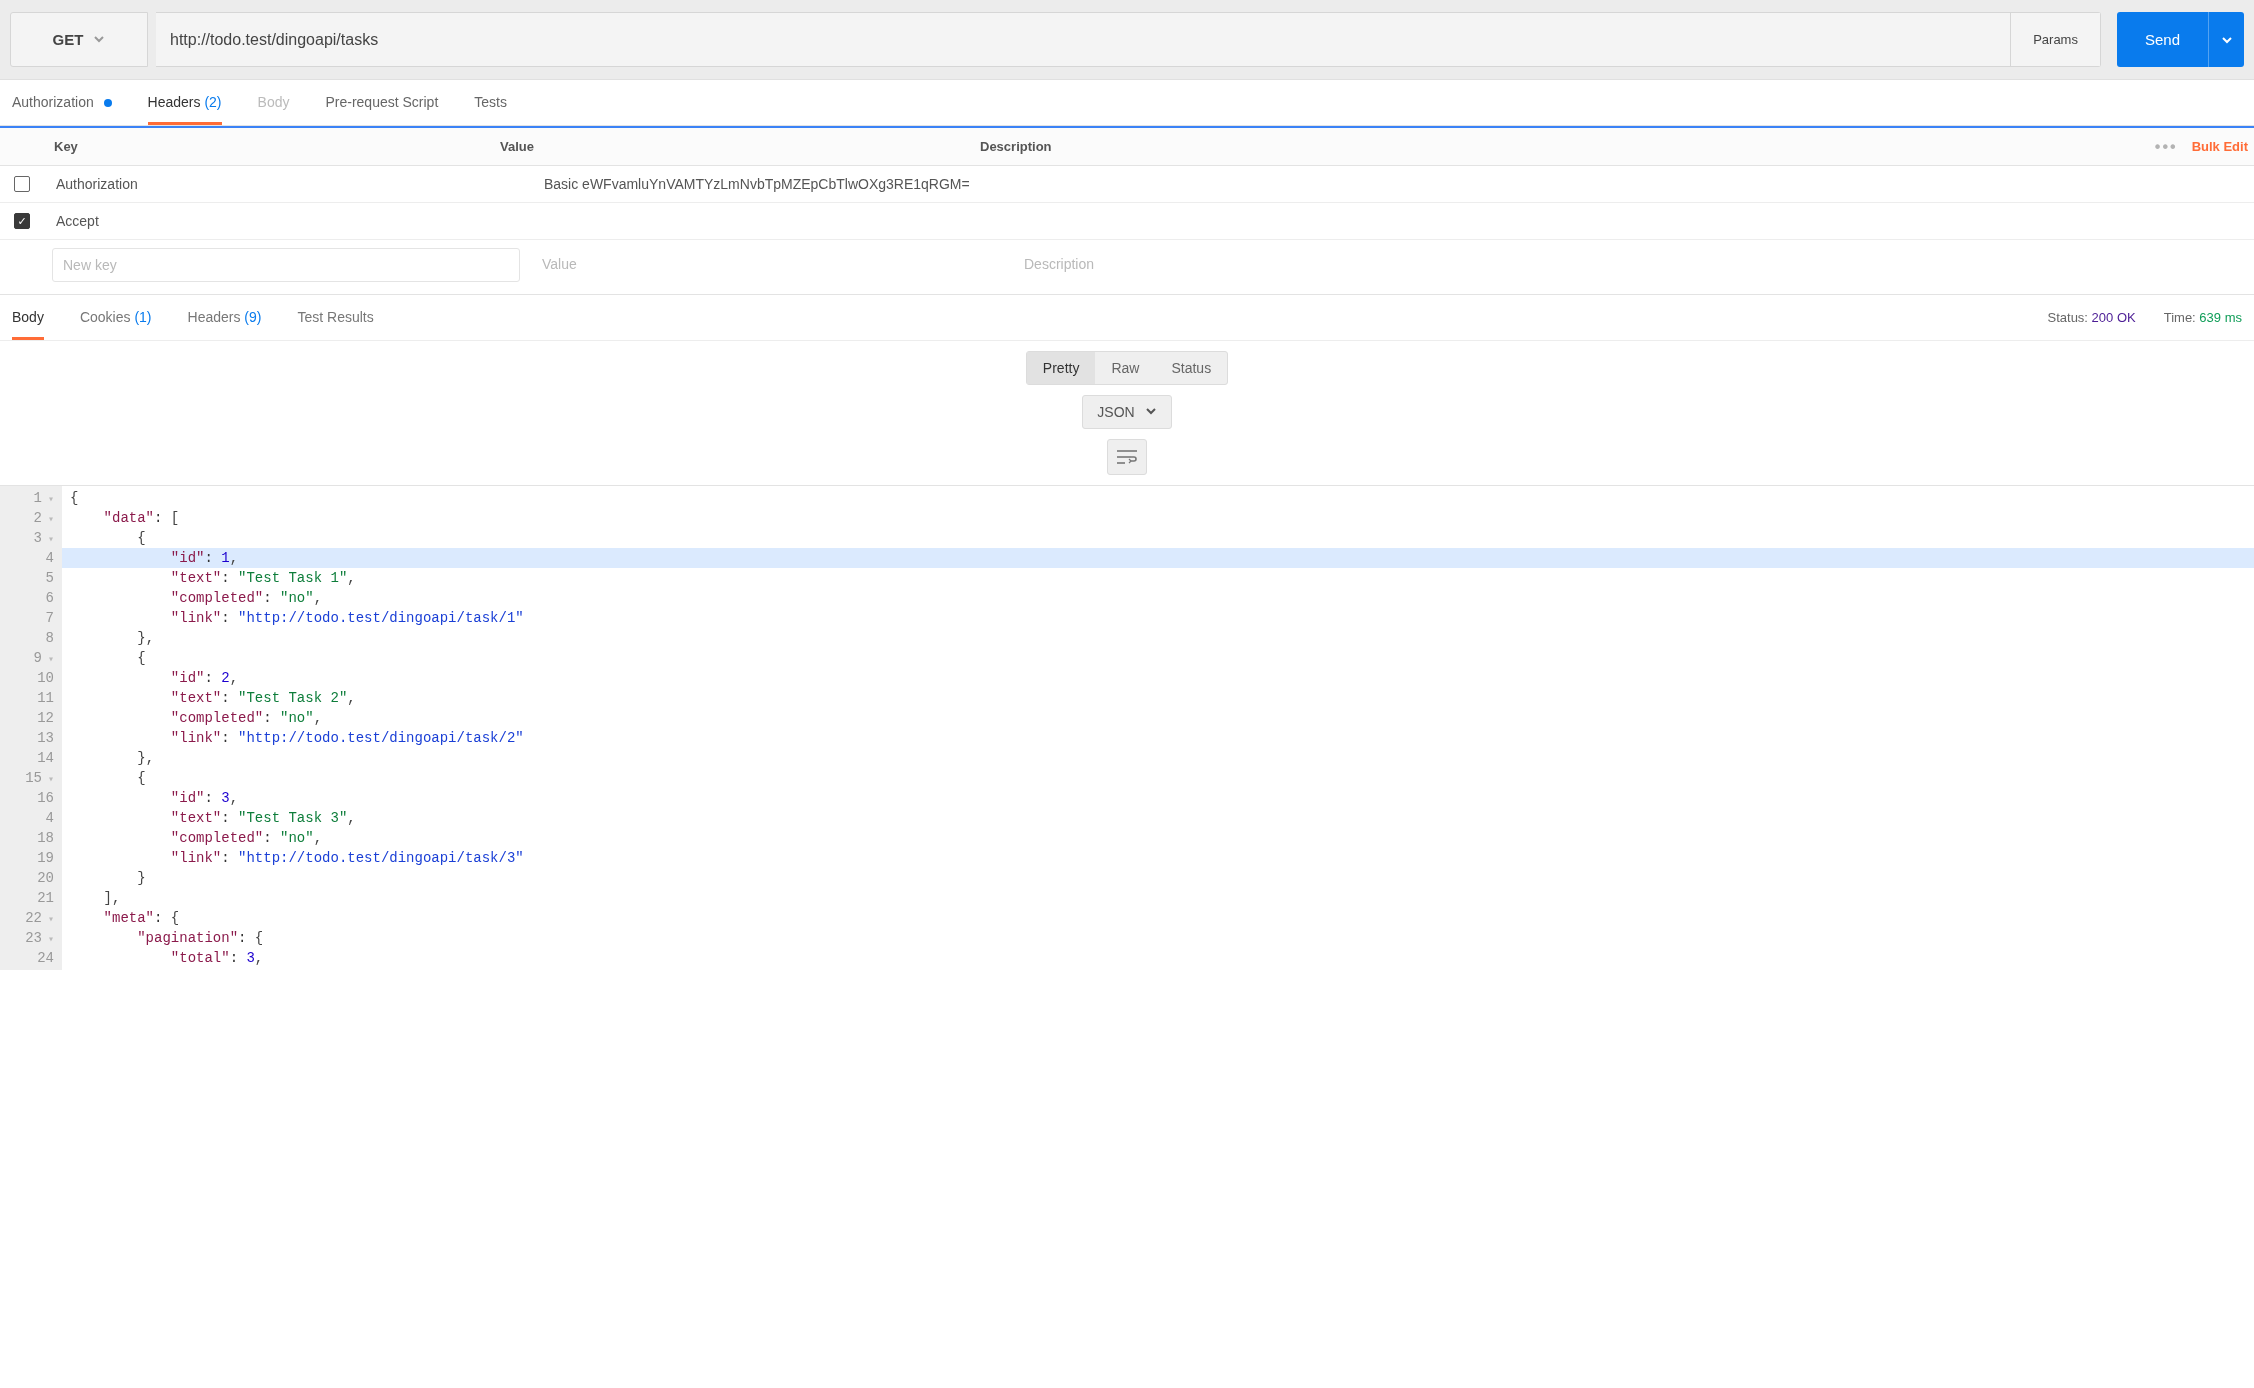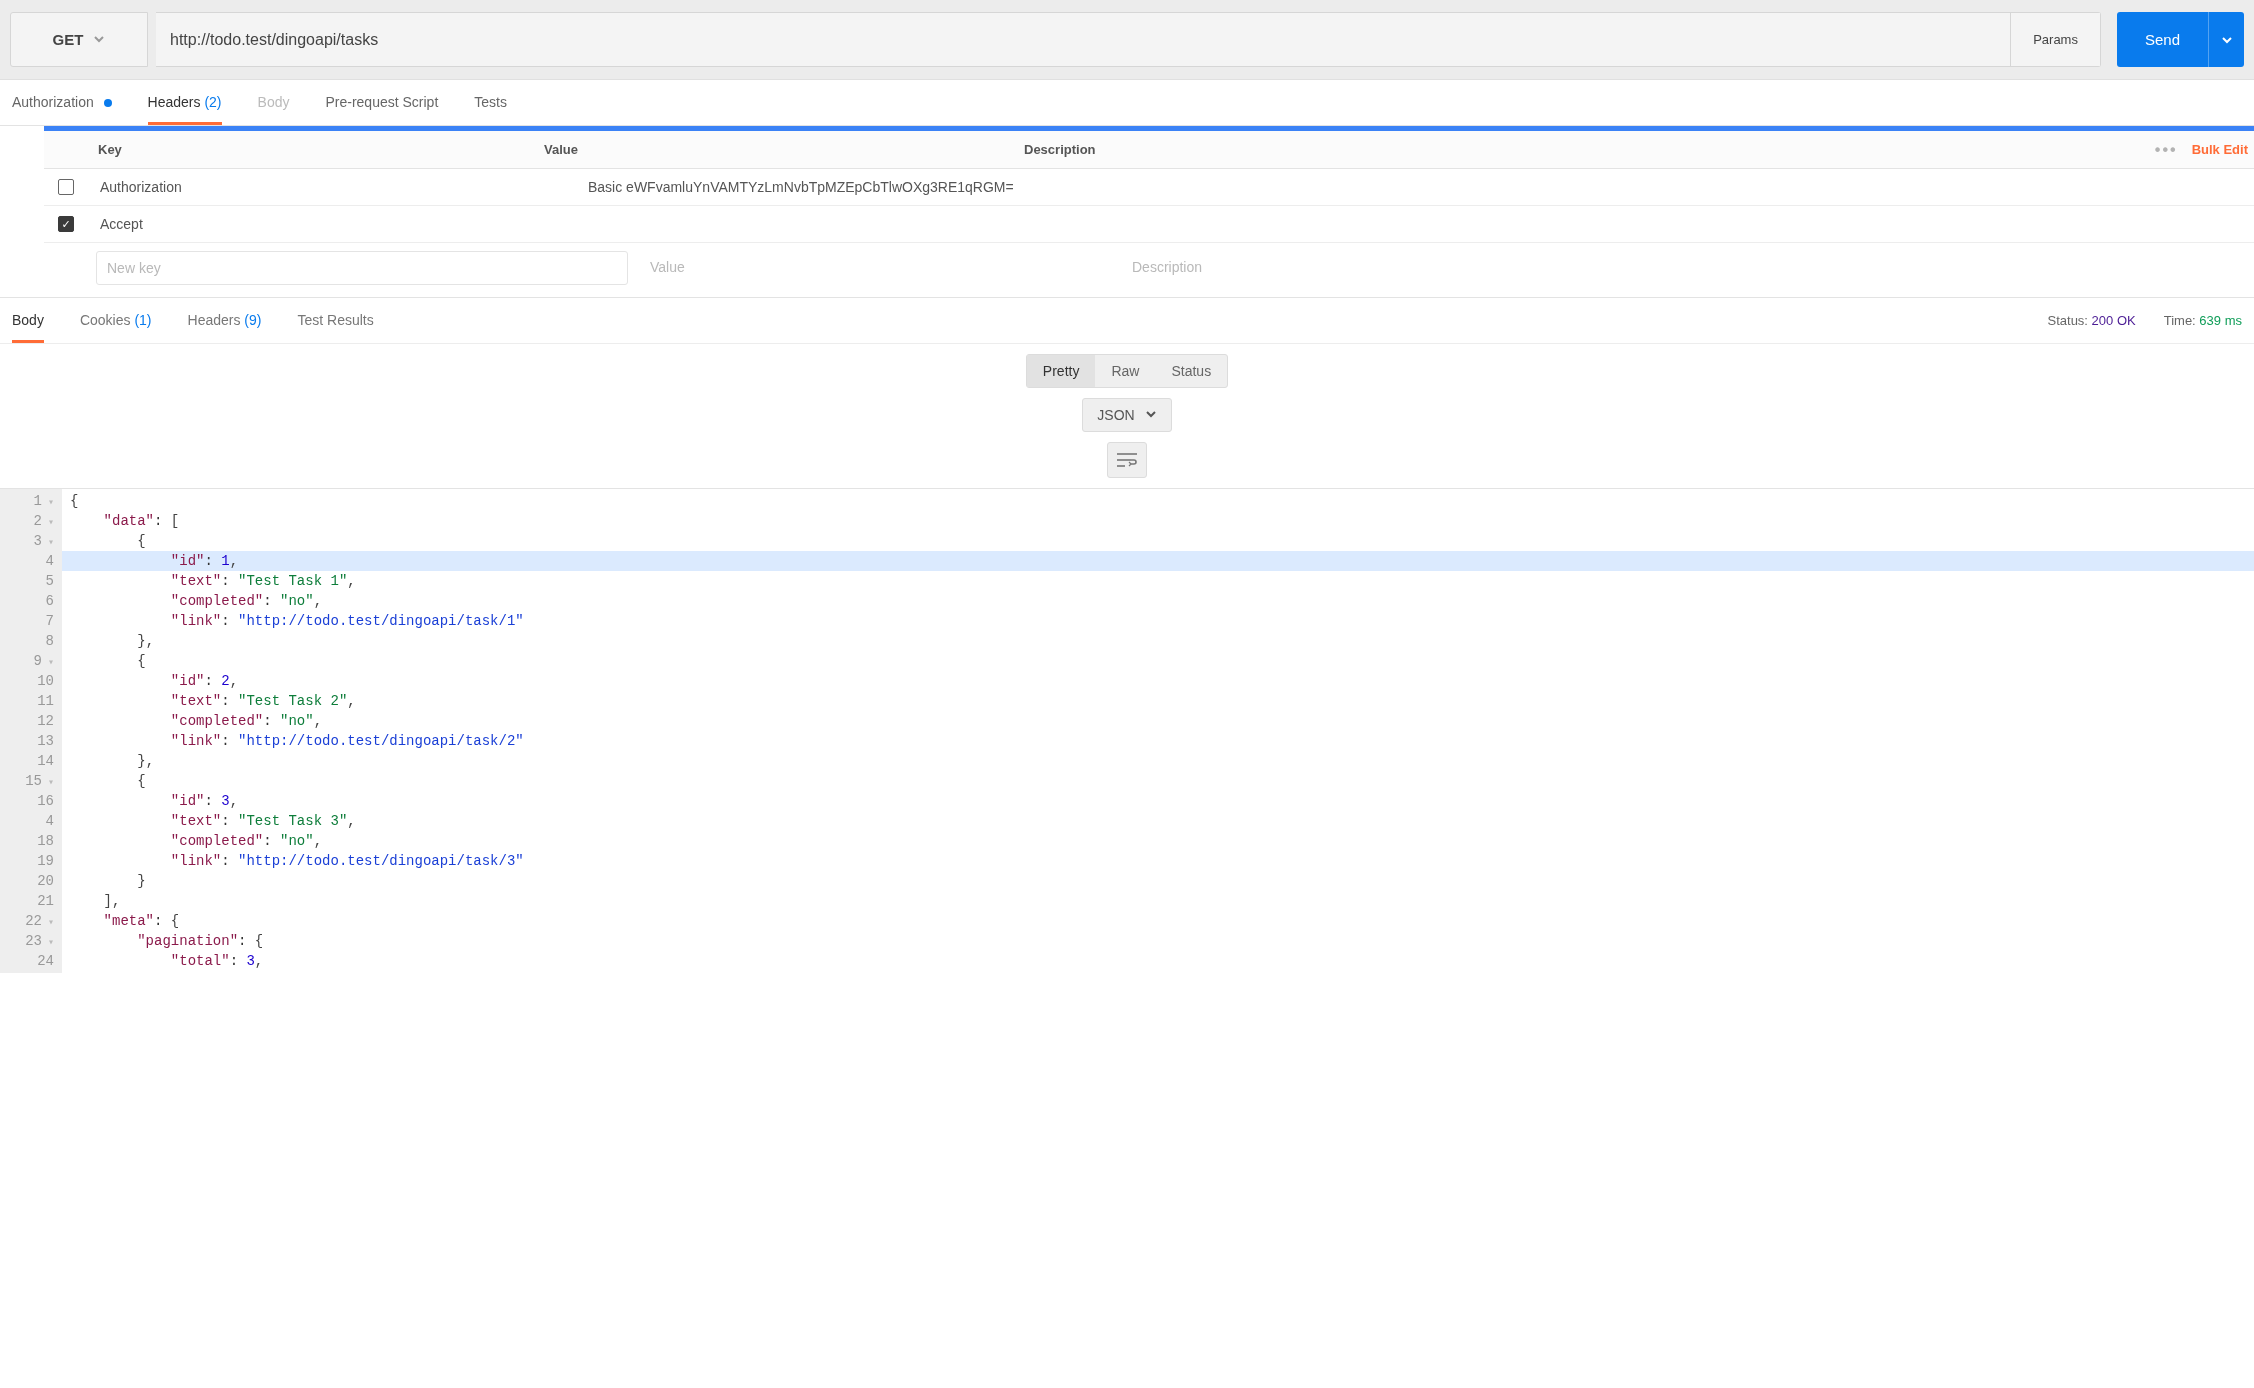--- a/index.html
+++ b/index.html
@@ -18,34 +18,34 @@
 
     
     .req-tabs { display: flex; padding: 0 12px; gap: 36px; border-bottom: 1px solid #e3e3e3; background: #fff; }
     .req-tab { padding: 14px 0 12px; color: #666; font-size: 14px; cursor: pointer; border-bottom: 3px solid transparent; }
     .req-tab.active { color: #333; border-bottom-color: #ff6c37; }
     .req-tab .count { color: #097bed; }
     .req-tab .dot { display: inline-block; width: 8px; height: 8px; margin-left: 6px; border-radius: 50%; background: #097bed; vertical-align: middle;}
     .req-tab.dim { color: #bbb; }
 
     
-    .headers-table { border-top: 5px solid #3b82f6; margin-left: 44px; }
+    .headers-table { border-top: 2px solid #3b82f6; }
     .ht-head { display: flex; align-items: center; background: #fbfbfb; border-bottom: 1px solid #e3e3e3; font-size: 13px; color: #555; font-weight: 600; }
     .ht-head .ht-cell { padding: 11px 12px; }
     .ht-row { display: flex; align-items: center; border-bottom: 1px solid #ededed; color: #555; }
     .ht-row .cb-cell { width: 44px; display:flex; align-items:center; justify-content:center; }
     .ht-row .key-cell { flex: 0 0 488px; padding: 10px 12px; }
     .ht-row .val-cell { flex: 0 0 480px; padding: 10px 12px; }
     .ht-row .desc-cell { flex: 1; padding: 10px 12px; }
     .ht-head .key-hcell { flex: 0 0 calc(488px); padding-left:54px }
     .ht-head .val-hcell { flex: 0 0 480px; }
     .ht-head .desc-hcell { flex: 1; }
     .ht-head .rt-hcell{ display:flex; align-items:center; gap:14px; padding-right:6px;}
     .new-row { display: flex; padding: 8px 12px 8px 52px; gap: 12px; }
-    .new-row .nk { width: 532px; }
+    .new-row .nk { width: 468px; }
     .new-row .nv { width: 470px; }
     .new-row .nd { flex: 1; }
     .new-row input { width: 100%; border: 1px solid #e4e4e4; border-radius: 3px; padding: 8px 10px; font-size: 14px; color:#555; }
     .new-row input::placeholder, .new-row .placeholder { color:#b9b9b9; }
     .new-row .fake-input{ padding: 8px 10px; font-size:14px; color:#b9b9b9;}
     .bulk-edit { color: #ff6c37; font-size: 13px; cursor: pointer; }
     .dots { color: #b3b3b3; letter-spacing: 2px; font-size: 16px; cursor: pointer;}
 
     .checkbox { width:16px; height:16px; border:1px solid #666; border-radius:2px; display:inline-flex; align-items:center; justify-content:center; background:#fff;}
     .checkbox.checked { background:#3a3a3a; border-color:#3a3a3a; color:#fff; font-size:11px; }

